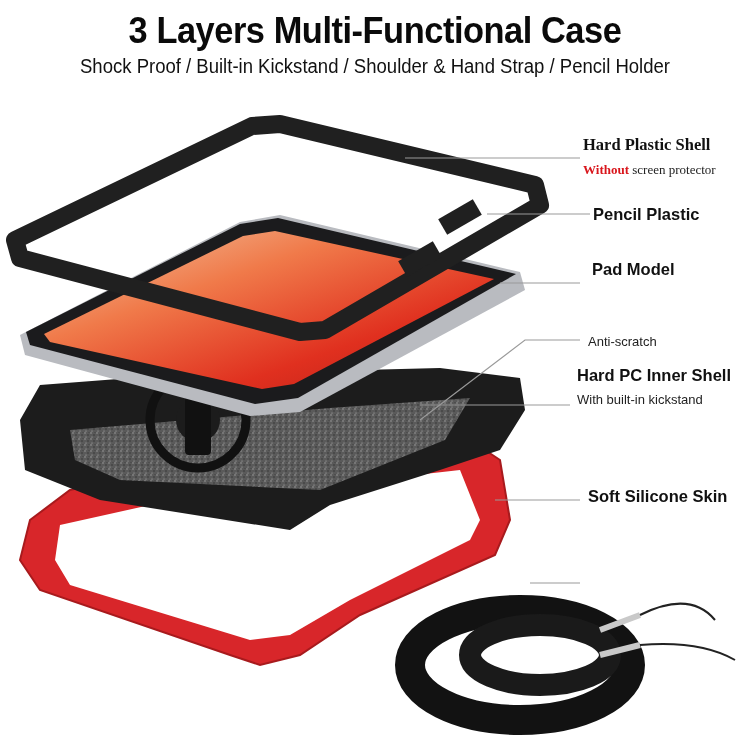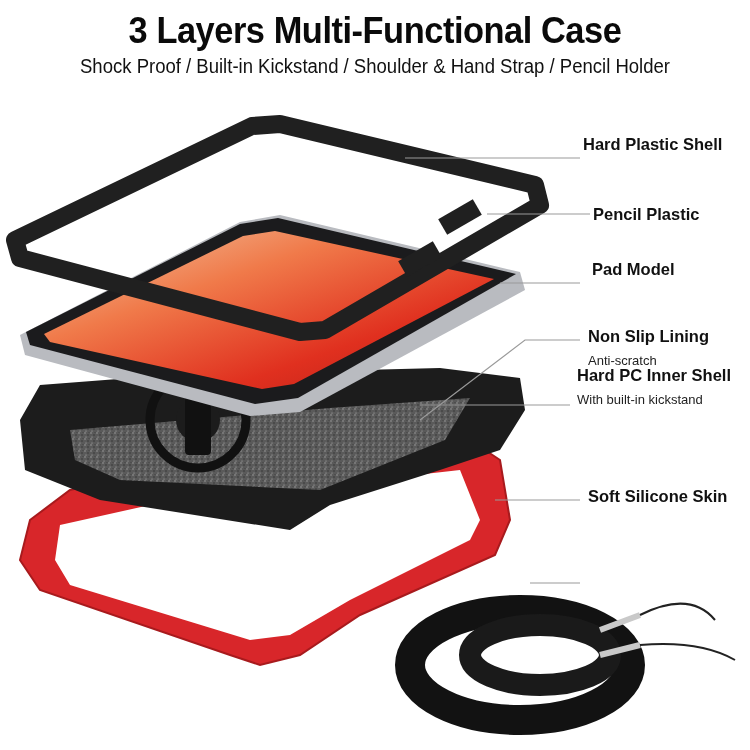--- a/index.html
+++ b/index.html
@@ -74,34 +74,34 @@
     <line x1="405" y1="158" x2="580" y2="158"></line>
     <line x1="487" y1="214" x2="590" y2="214"></line>
     <line x1="500" y1="283" x2="580" y2="283"></line>
     <polyline points="420,420 525,340 580,340"></polyline>
     <line x1="420" y1="405" x2="570" y2="405"></line>
     <line x1="495" y1="500" x2="580" y2="500"></line>
     <line x1="530" y1="583" x2="580" y2="583"></line>
   </g>
 </svg>
 
-<div class="label" style="left:583px;top:135px;">
+<div class="label" style="left:583px;top:135px;font-family:Liberation Serif, serif;">
   <div class="h">Hard Plastic Shell</div>
+  <div class="s"><span class="red">Without</span><span> screen protector</span></div>
 </div>
 
 <div class="label" style="left:593px;top:205px;">
   <div class="h">Pencil Plastic</div>
 </div>
 
 <div class="label" style="left:592px;top:260px;">
   <div class="h">Pad Model</div>
 </div>
 
 <div class="label" style="left:588px;top:327px;">
-  <div class="h">Non Slip Lining</div>
   <div class="s">Anti-scratch</div>
 </div>
 
 <div class="label" style="left:577px;top:366px;">
   <div class="h">Hard PC Inner Shell</div>
   <div class="s">With built-in kickstand</div>
 </div>
 
 <div class="label" style="left:588px;top:487px;">
   <div class="h">Soft Silicone Skin</div>

